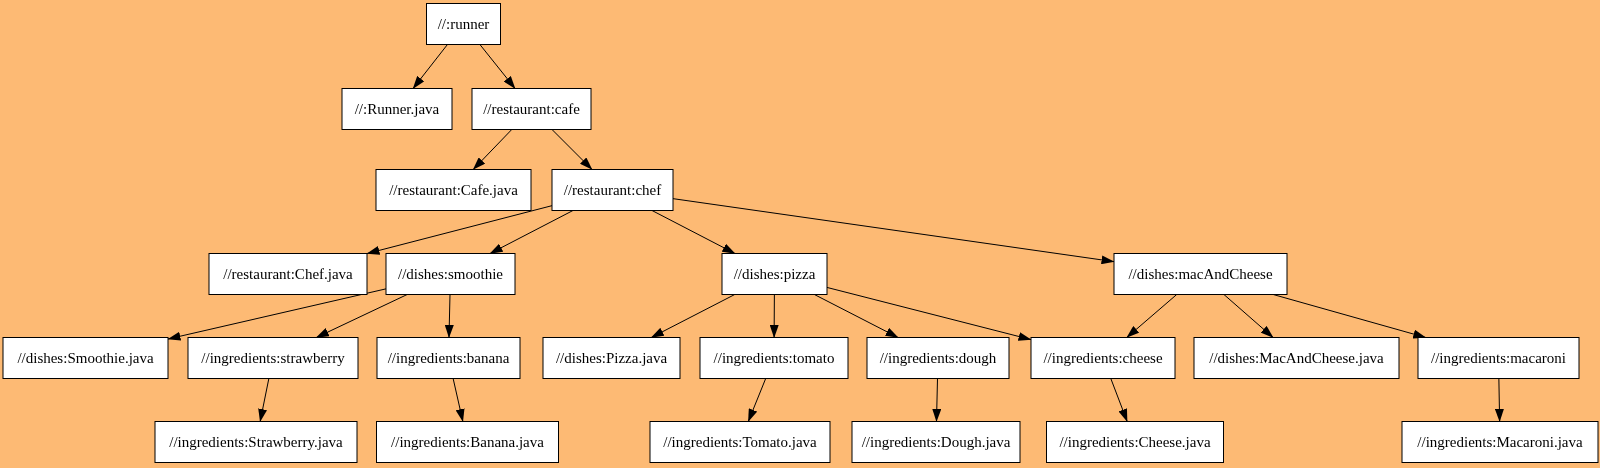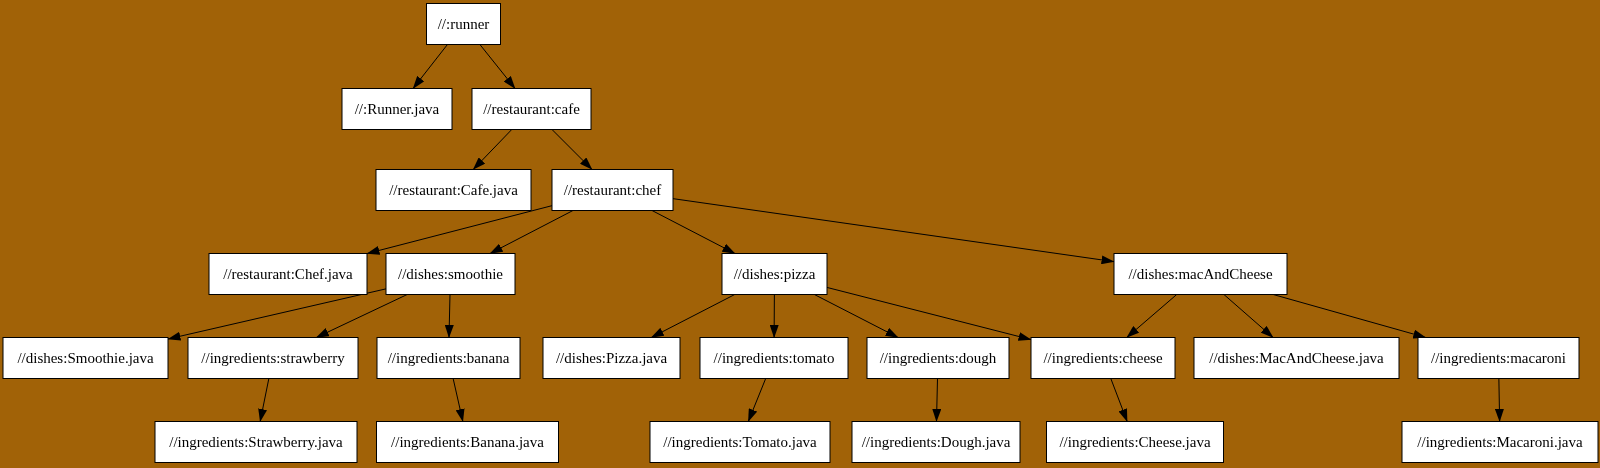--- a/index.html
+++ b/index.html
@@ -4,21 +4,21 @@
 <style>
   html, body {
     margin: 0;
     padding: 0;
     background: #ffffff;
   }
   .canvas-wrap {
     position: relative;
     width: 1600px;
     height: 468px;
-    background: #a16207;
+    background: #fdba74;
     overflow: hidden;
   }
   svg {
     display: block;
   }
   svg text {
     font-family: "Liberation Serif", serif;
     font-size: 15px;
     fill: #000000;
     text-anchor: middle;

